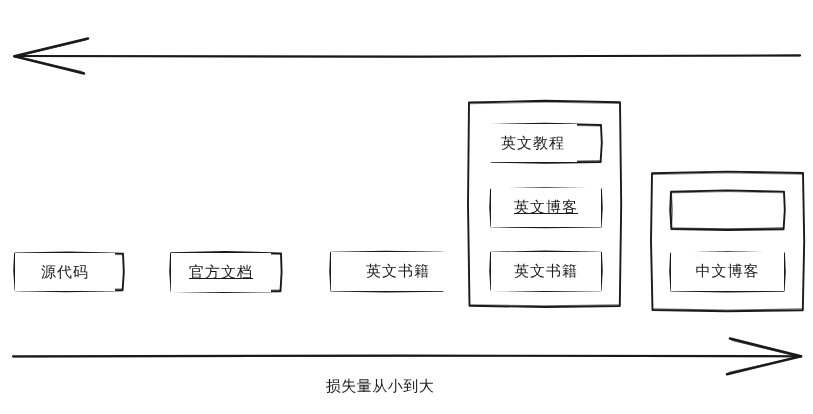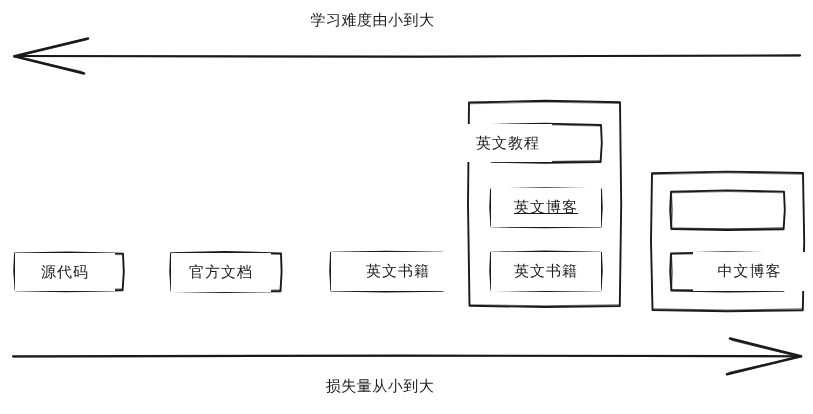--- a/index.html
+++ b/index.html
@@ -156,36 +156,35 @@
       <g>
         <path d="M671,253.4 L727,252.2 L784,253.3 L784.8,272 L783.7,290.8 L727,291.5 L671.4,290.6 L670.2,271.8 Z" stroke-width="1.9"></path>
         <path d="M672.2,254.5 L728,253.4 L783,254.5" stroke-width="1.0" opacity="0.5"></path>
         <path d="M672.4,289.7 L728,290.5 L783.2,289.6" stroke-width="1.3" opacity="0.78"></path>
         <path d="M671.3,255 L672.0,272 L671.4,289.2" stroke-width="1.4" opacity="0.8"></path>
       </g>
 
     </g>
   </svg>
 
-  <div class="axis-label" id="label-top">学习难度由小到大</div>
 
   <div class="axis-label" id="label-bottom">损失量从小到大</div>
 
   <div class="node-box" style="left:15px; top:253px; width:100px; height:38px;">源代码</div>
 
-  <div class="node-box" style="left:171px; top:253px; width:100px; height:39px;">官方文档</div>
+  <div class="node-box" style="left:171px; top:253px; width:100px; height:39px;text-decoration:underline;">官方文档</div>
 
   <div class="node-box" style="left:331px; top:252px; width:134px; height:39px;">英文书籍</div>
 
   <div class="group-box" style="left:468px; top:101px; width:153px; height:206px;"></div>
 
-  <div class="node-box" style="left:464px; top:124px; width:88px; height:38px;">英文教程</div>
+  <div class="node-box" style="left:489px; top:124px; width:88px; height:38px;">英文教程</div>
 
   <div class="node-box" style="left:491px; top:188px; width:110px; height:39px;text-decoration:underline;">英文博客</div>
 
   <div class="node-box" style="left:491px; top:252px; width:110px; height:39px;">英文书籍</div>
 
   <div class="group-box" style="left:651px; top:172px; width:153px; height:139px;"></div>
 
 
-  <div class="node-box" style="left:693px; top:252px; width:113px; height:39px;">中文博客</div>
+  <div class="node-box" style="left:671px; top:252px; width:113px; height:39px;">中文博客</div>
 
 </div>
 
 </body></html>

